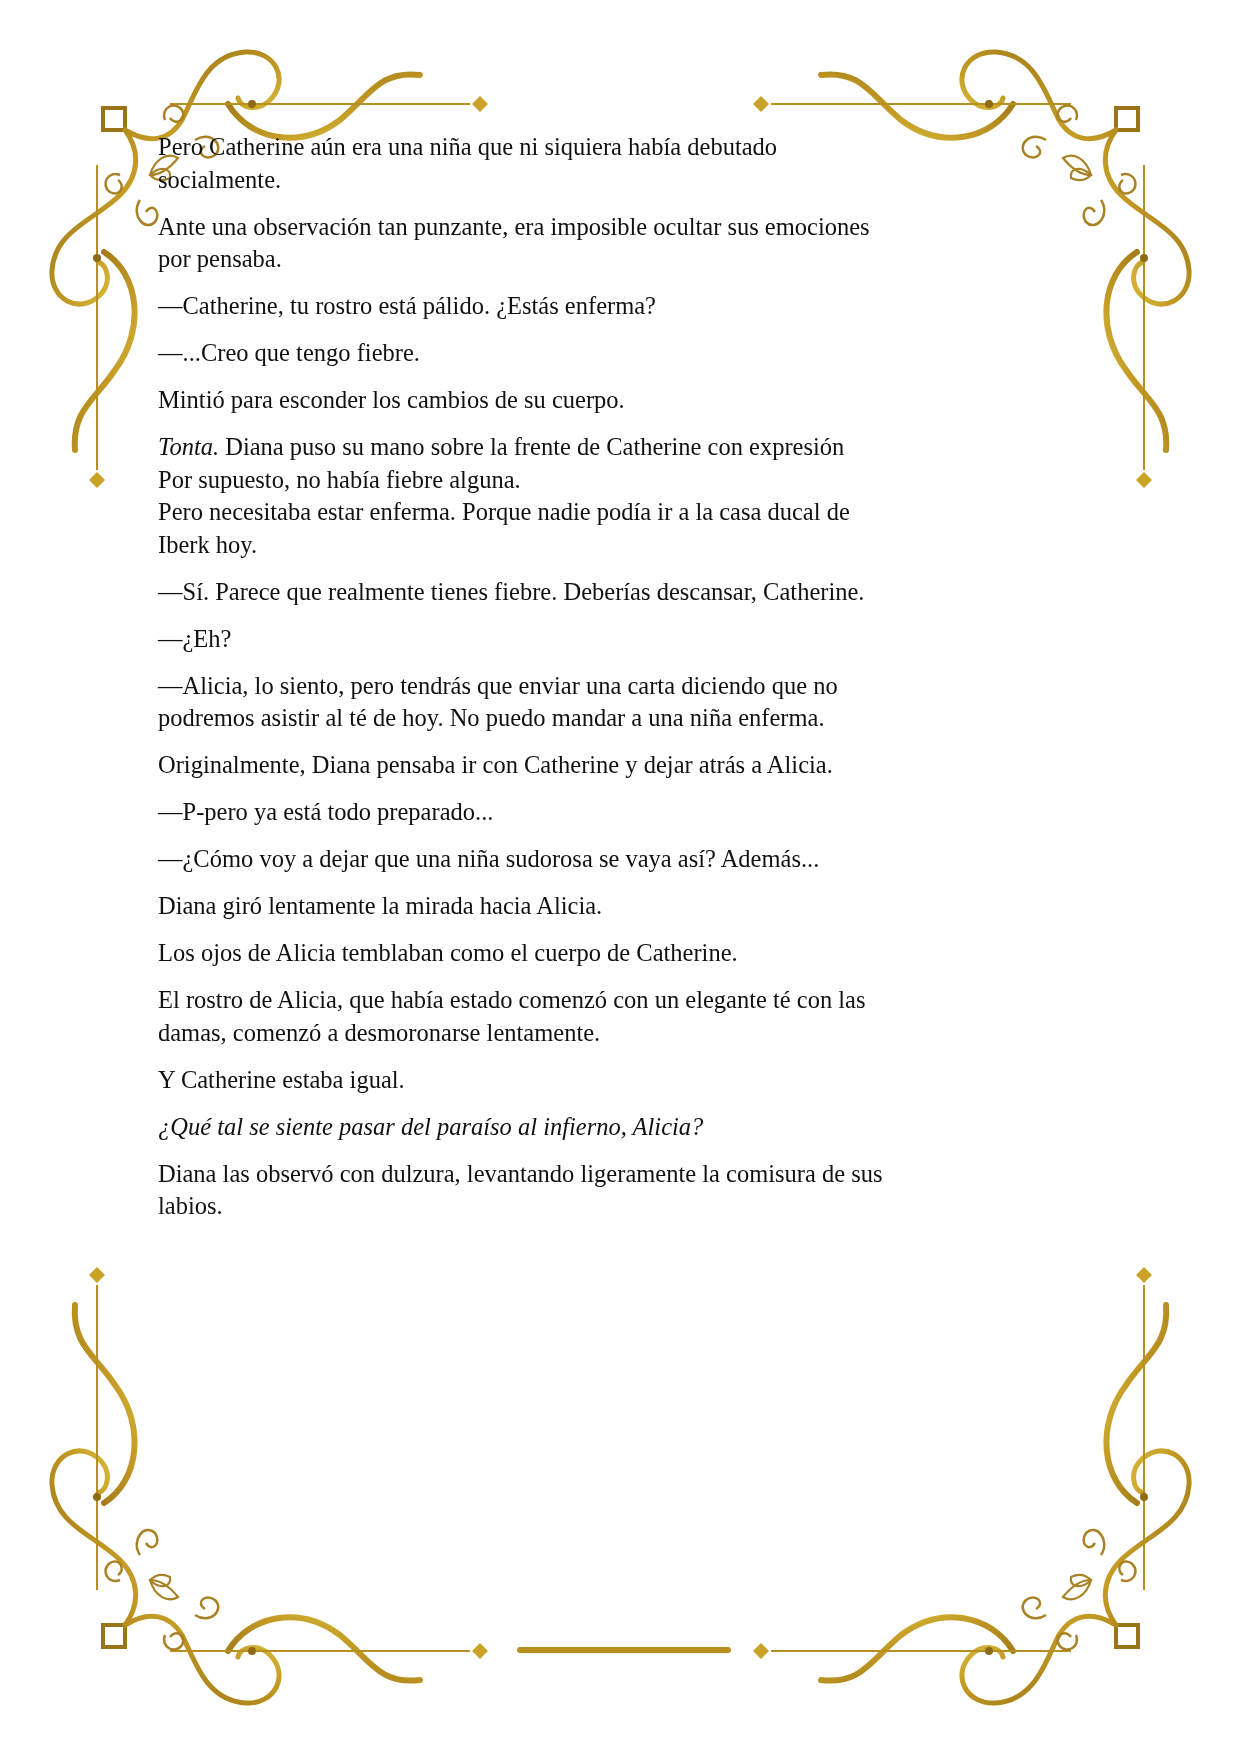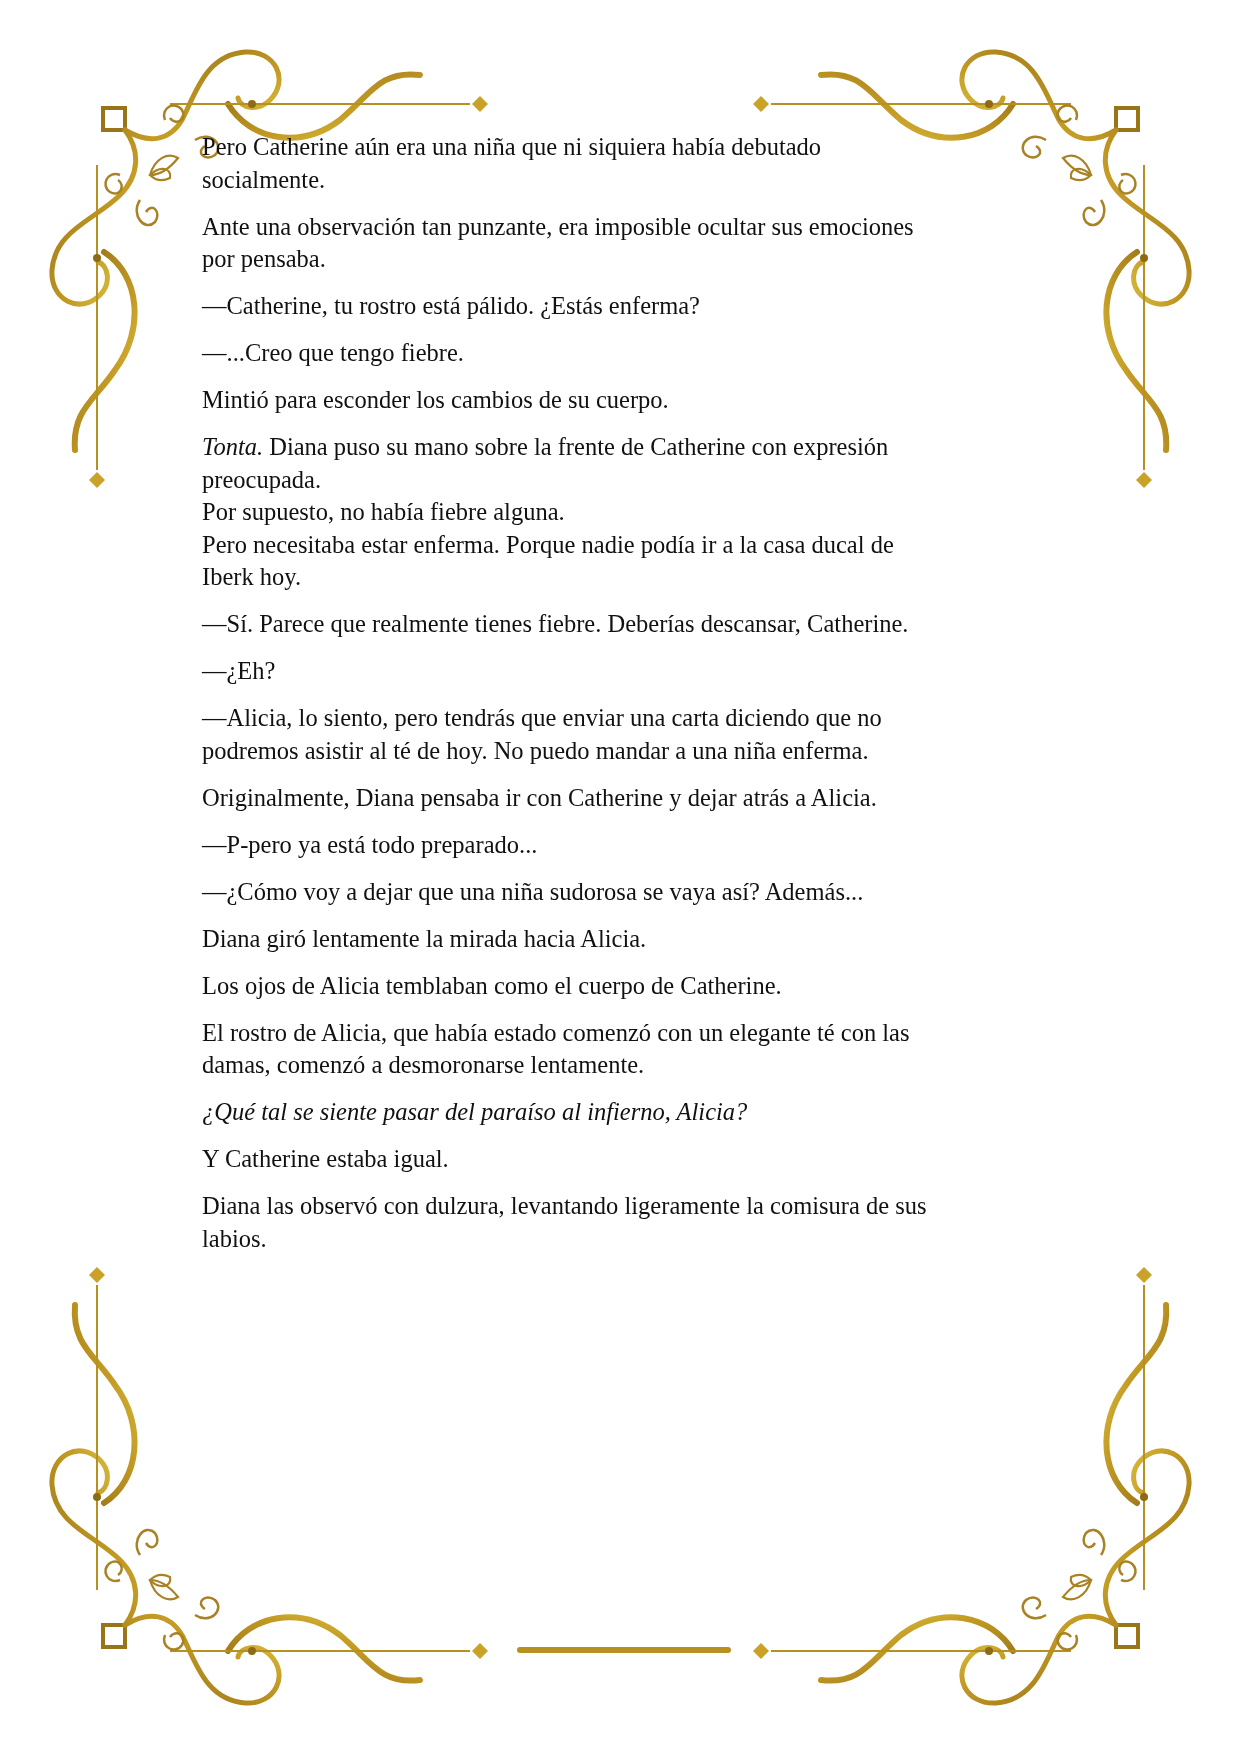--- a/index.html
+++ b/index.html
@@ -4,21 +4,21 @@
 <style>
   html, body { margin: 0; padding: 0; background: #ffffff; }
   body { width: 1241px; height: 1755px; position: relative; overflow: hidden; }
   .frame { position: absolute; left: 0; top: 0; width: 1241px; height: 1755px; pointer-events: none; }
   .content {
     position: absolute; left: 158px; top: 131px; width: 900px;
     font-family: "Liberation Serif", "DejaVu Serif", serif;
     font-size: 24.5px; line-height: 32.5px; color: #111111;
   }
   .content p { margin: 0 0 14.5px 0; }
-  .content .line { display: block; margin-left: 44px; }
+  .content .line { display: block; }
   .content em { font-style: italic; }
 </style>
 </head>
 <body>
 
 <svg class="frame" viewBox="0 0 1241 1755" xmlns="http://www.w3.org/2000/svg">
   <defs>
     <linearGradient id="gH" x1="0" y1="0" x2="1" y2="0">
       <stop offset="0" stop-color="#9a7418"></stop>
       <stop offset="0.5" stop-color="#e3d04a"></stop>
@@ -90,21 +90,20 @@
       <span class="line">—Catherine, tu rostro está pálido. ¿Estás enferma?</span>
     </p>
     <p>
       <span class="line">—...Creo que tengo fiebre.</span>
     </p>
     <p>
       <span class="line">Mintió para esconder los cambios de su cuerpo.</span>
     </p>
     <p>
       <span class="line"><em>Tonta.</em><span> Diana puso su mano sobre la frente de Catherine con expresión</span></span>
-      <span class="line">preocupada.</span>
       <span class="line">Por supuesto, no había fiebre alguna.</span>
       <span class="line">Pero necesitaba estar enferma. Porque nadie podía ir a la casa ducal de</span>
       <span class="line">Iberk hoy.</span>
     </p>
     <p>
       <span class="line">—Sí. Parece que realmente tienes fiebre. Deberías descansar, Catherine.</span>
     </p>
     <p>
       <span class="line">—¿Eh?</span>
     </p>
@@ -124,23 +123,23 @@
     <p>
       <span class="line">Diana giró lentamente la mirada hacia Alicia.</span>
     </p>
     <p>
       <span class="line">Los ojos de Alicia temblaban como el cuerpo de Catherine.</span>
     </p>
     <p>
       <span class="line">El rostro de Alicia, que había estado comenzó con un elegante té con las</span>
       <span class="line">damas, comenzó a desmoronarse lentamente.</span>
     </p>
+    <p>
+      <span class="line">Y Catherine estaba igual.</span>
+    </p>
     <p style="font-style: italic;">
       <span class="line">¿Qué tal se siente pasar del paraíso al infierno, Alicia?</span>
-    </p>
-    <p>
-      <span class="line">Y Catherine estaba igual.</span>
     </p>
     <p>
       <span class="line">Diana las observó con dulzura, levantando ligeramente la comisura de sus</span>
       <span class="line">labios.</span>
     </p>
   </div>
 
 </body></html>

